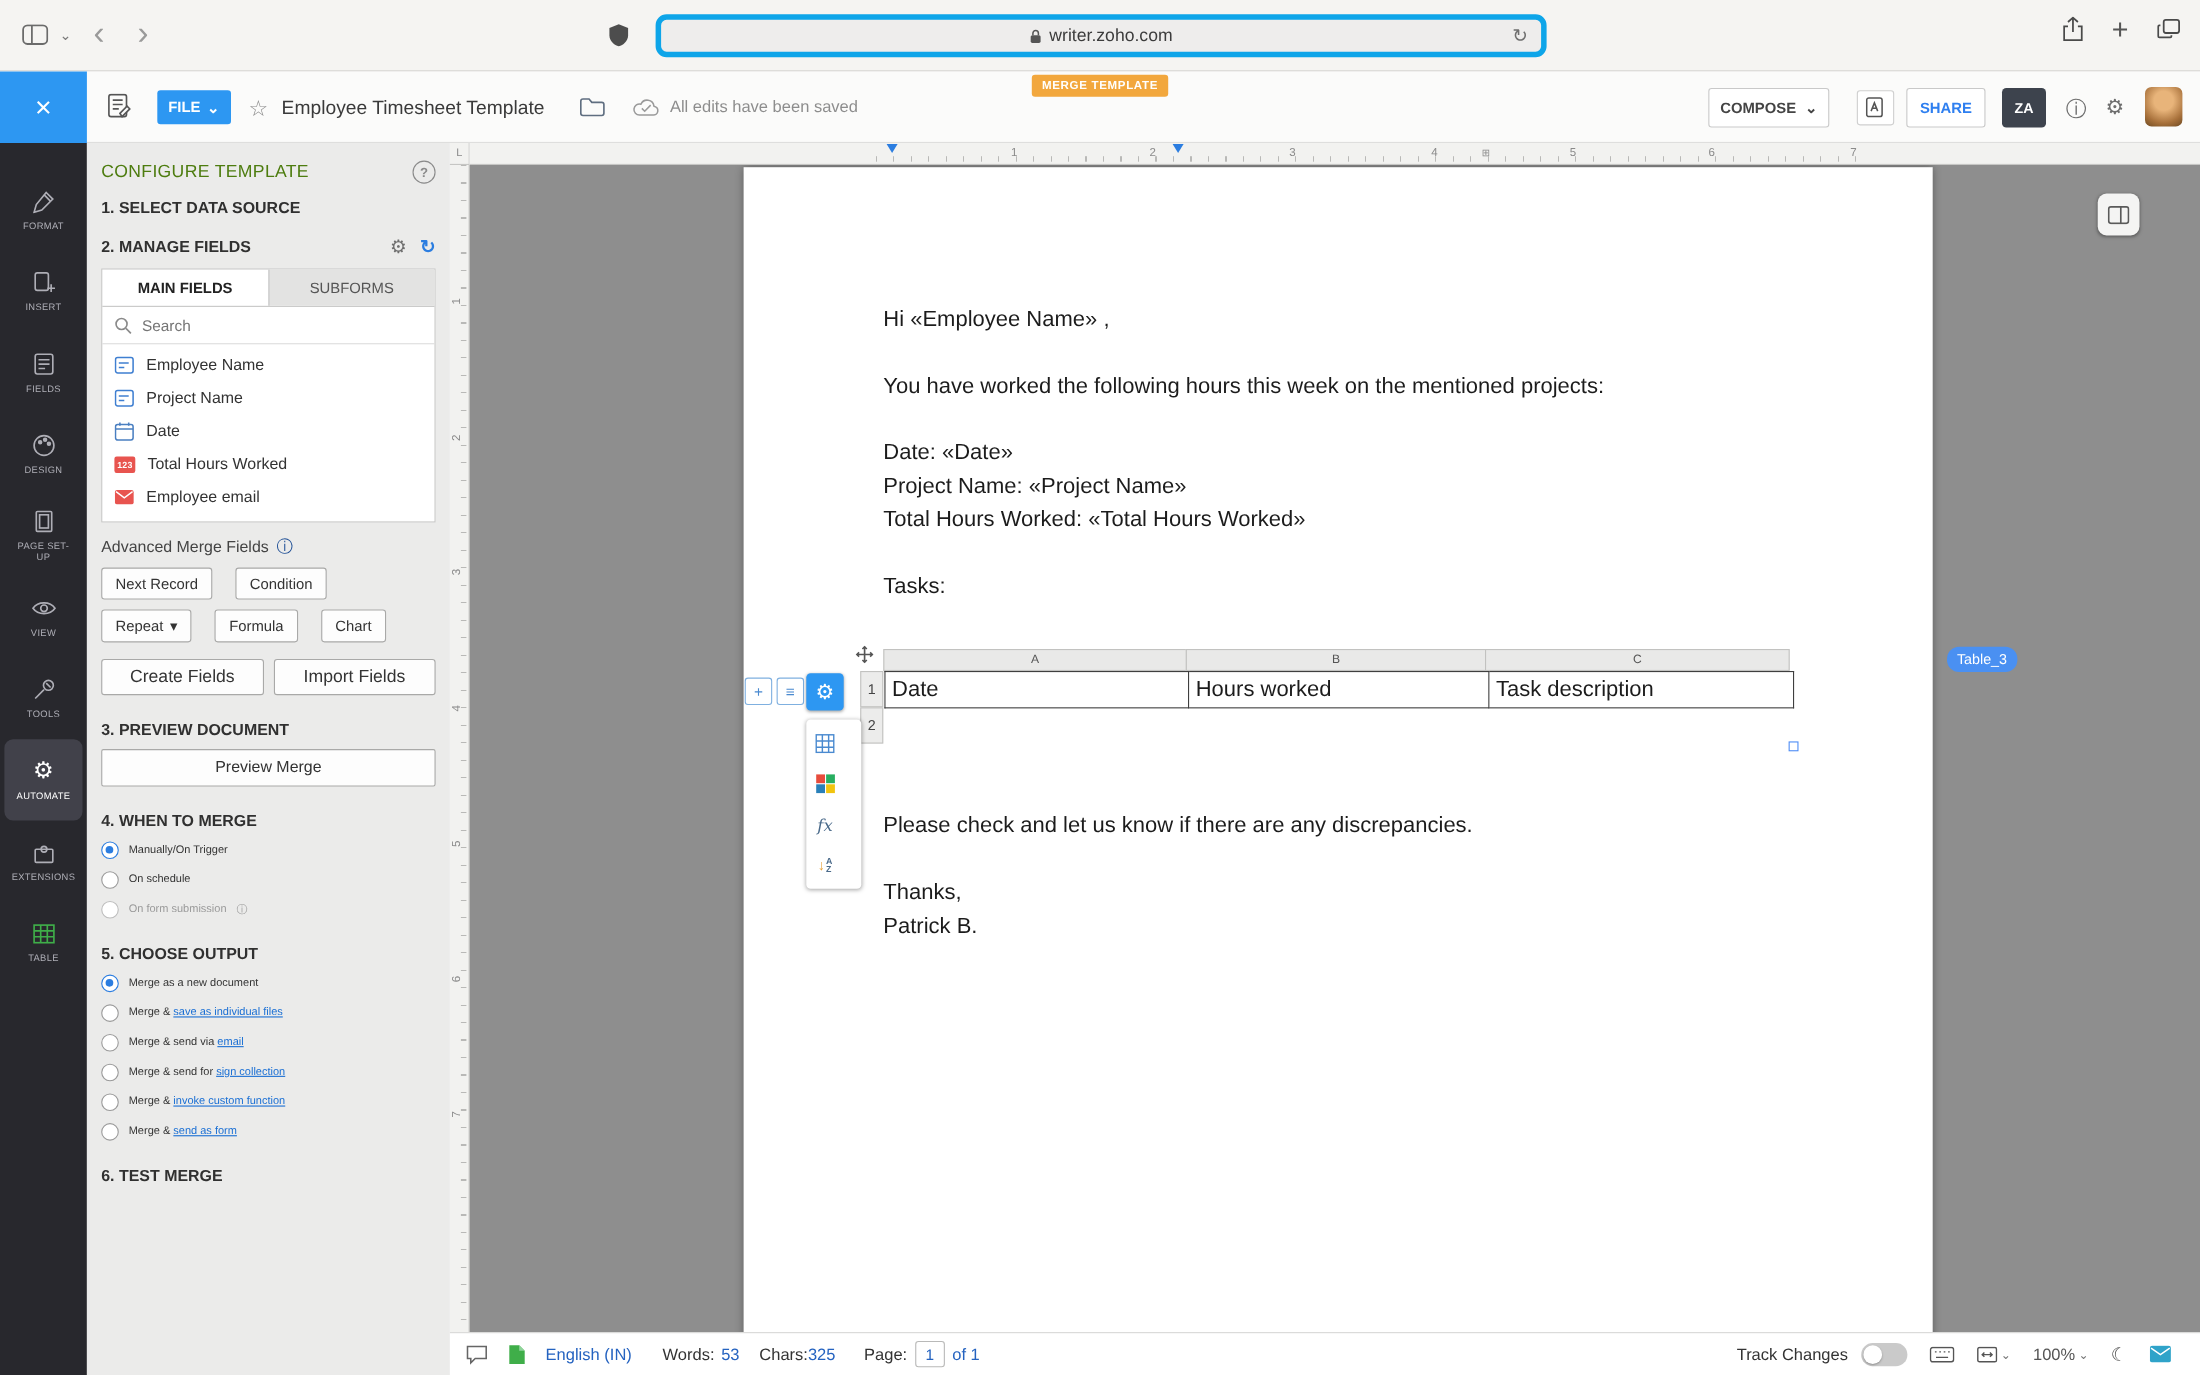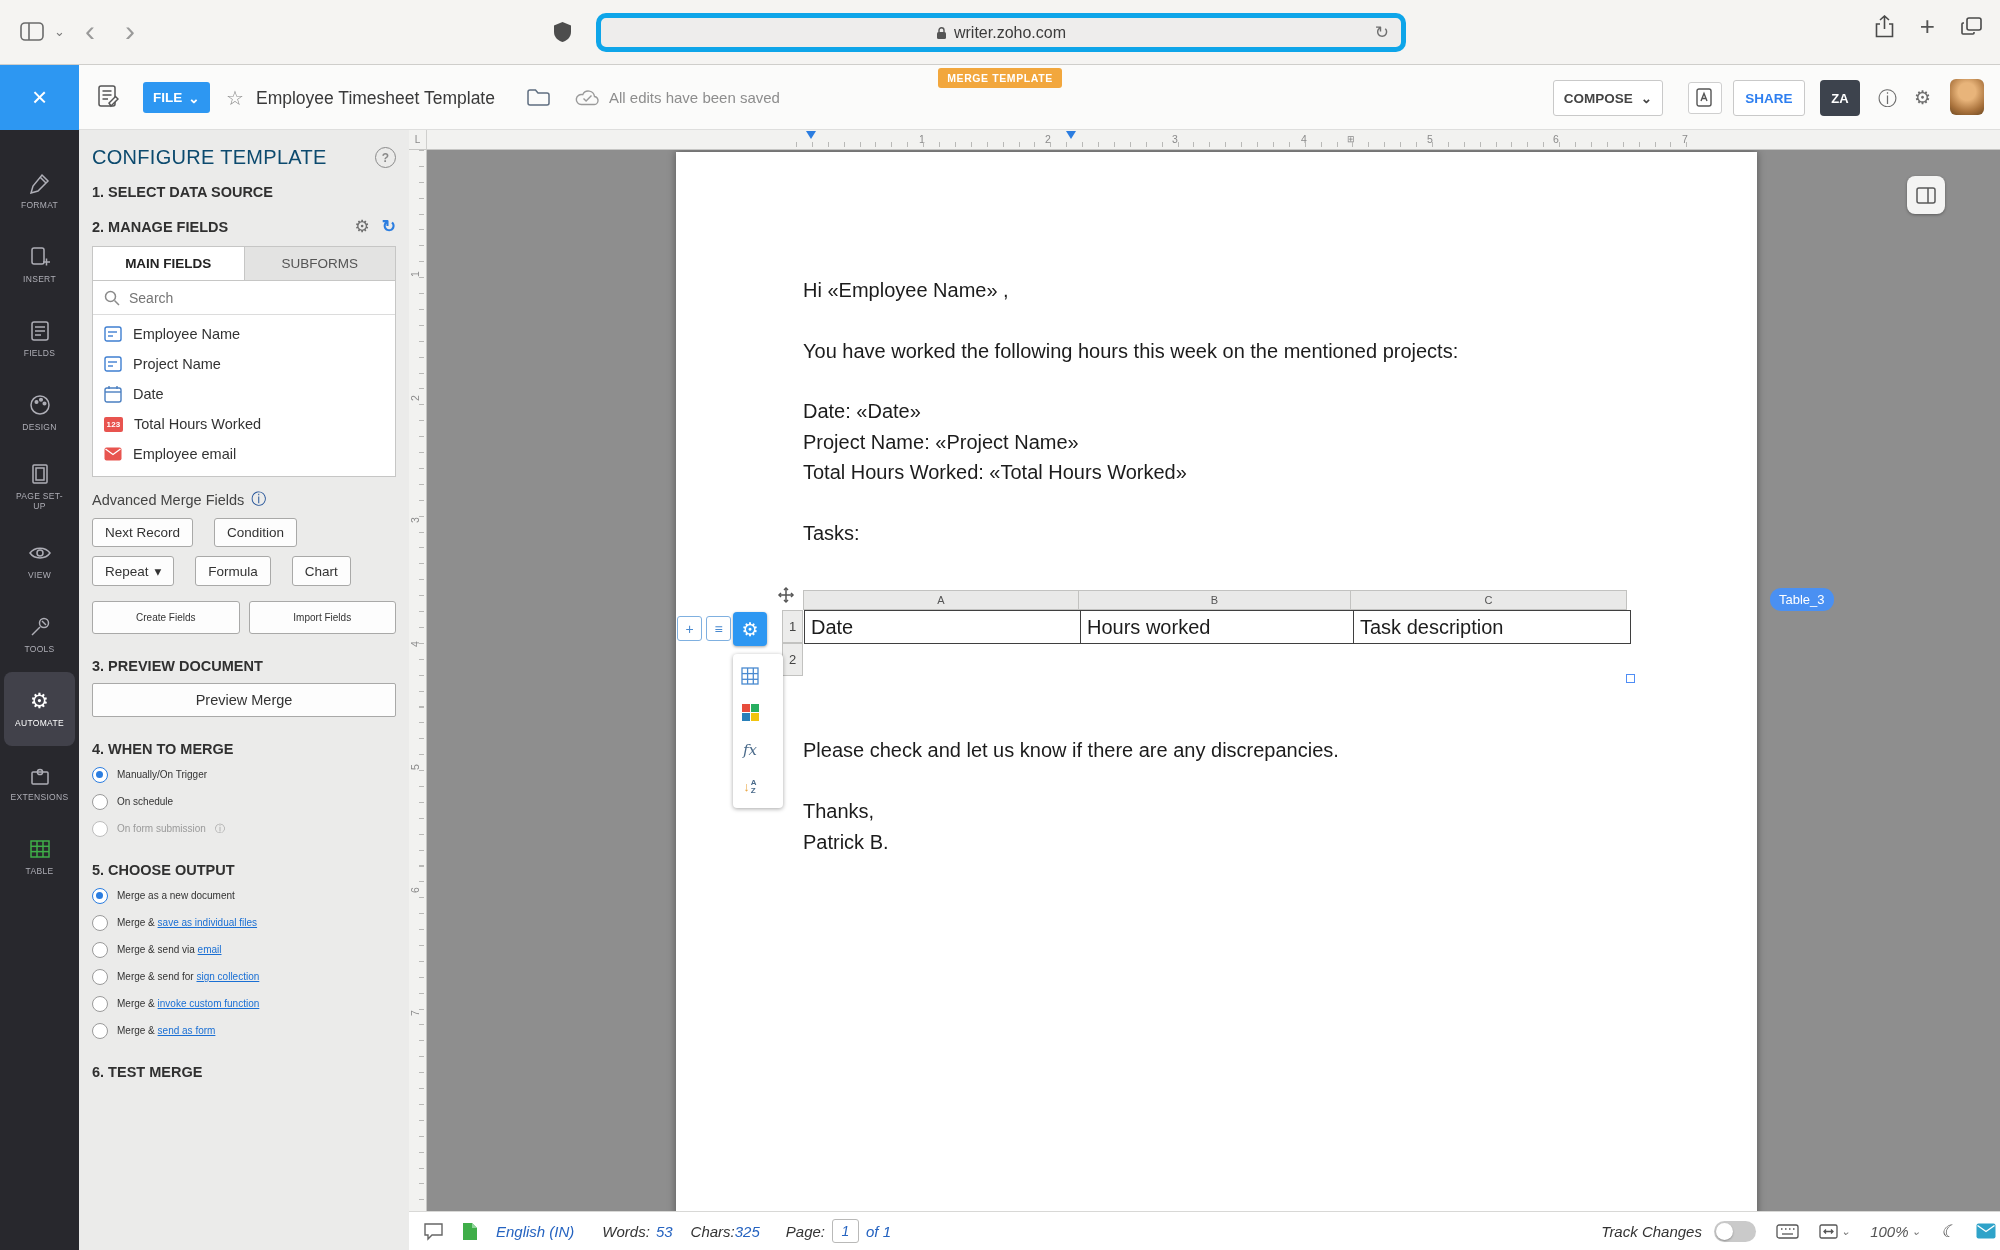--- a/index.html
+++ b/index.html
@@ -69,21 +69,21 @@
               justify-content:center; gap:6px; color:#aeaeb6; }
   .nav-item .lbl { font-size:8.5px; letter-spacing:.3px; text-align:center; line-height:1.2; }
   .nav-item.active { background:#41414a; border-radius:8px; margin:0 4px; color:#fff; }
   .nav-item.active .lbl { color:#fff; }
   .nav-gear { font-size:21px; line-height:22px; }
 
   
   .panel { position:absolute; left:79px; top:130px; width:330px; height:1120px;
            background:#ebebea; padding:16px 13px; }
   .panel-titlerow { display:flex; align-items:center; justify-content:space-between; margin-bottom:15px; }
-  .panel-title { font-size:20px; color:#0c4a6e; letter-spacing:.3px; }
+  .panel-title { font-size:16px; color:#4d7c0f; letter-spacing:.3px; }
   .help-circ { width:21px; height:21px; border-radius:50%; border:1.5px solid #8a8a8a;
                color:#8a8a8a; font-size:12px; font-weight:bold; display:flex;
                align-items:center; justify-content:center; }
   .sec-title { font-size:14.5px; font-weight:bold; color:#303030; }
   .src-box { margin-top:9px; height:40px; background:#f5f5f4; border:1px solid #b5b5b3;
              border-radius:2px; display:flex; align-items:center; padding:0 10px; gap:10px; }
   .src-box .txt { flex:1; font-size:14.5px; color:#333; }
   .src-div { width:1px; height:24px; background:#c9c9c9; }
   .manage-row { margin-top:16px; display:flex; align-items:center; }
   .manage-row .sec-title { flex:1; }
@@ -106,21 +106,21 @@
             justify-content:center; letter-spacing:.2px; }
   .adv-row { margin-top:13px; display:flex; align-items:center; gap:7px;
              font-size:14.5px; color:#444; }
   .adv-info { color:#1f4f96; font-size:15px; }
   .btnrow { margin-top:9px; display:flex; gap:21px; }
   .pbtn { border:1px solid #a9a9a8; background:#fdfdfd; border-radius:3px; padding:6px 12px;
           font-size:13.5px; color:#333; display:flex; align-items:center; gap:6px;
           font-family:"Liberation Sans", sans-serif; }
   .bigrow { margin-top:15px; display:flex; gap:9px; }
   .bigbtn { flex:1; height:33px; border:1px solid #a9a9a8; background:#fdfdfd; border-radius:3px;
-            font-size:10px; color:#333; display:flex; align-items:center; justify-content:center;
+            font-size:16px; color:#333; display:flex; align-items:center; justify-content:center;
             font-family:"Liberation Sans", sans-serif; }
   .mt22 { margin-top:24px; }
   .preview-btn { margin-top:9px; width:100%; height:34px; background:#fdfdfd;
                  border:1px solid #a9a9a8; border-radius:2px; font-size:14.5px; color:#333;
                  font-family:"Liberation Sans", sans-serif; }
   .radiorow { margin-top:8px; display:flex; align-items:center; gap:9px;
               font-size:10px; color:#333; min-height:19px; }
   .radio { width:16px; height:16px; border-radius:50%; border:1.5px solid #9a9a9a;
            background:#fff; position:relative; flex:none; }
   .radio.sel { border-color:#2b7de0; }
@@ -188,22 +188,22 @@
                border-radius:3px; background:rgba(255,255,255,.85); display:flex;
                align-items:center; justify-content:center; color:#4a8ad0; font-size:14px; }
   .table-label { position:absolute; left:1343px; top:438px; background:#4a90f2; color:#fff;
                  font-size:13px; padding:4px 9px; border-radius:11px; }
   .viewtoggle { position:absolute; left:1480px; top:26px; width:38px; height:38px; background:#f4f4f3;
                 border-radius:8px; box-shadow:0 1px 3px rgba(0,0,0,.35); display:flex;
                 align-items:center; justify-content:center; }
 
   
   .statusbar { position:absolute; left:409px; top:1211px; width:1591px; height:39px; background:#fff;
-               border-top:1px solid #d8d8d6; display:flex; align-items:center; padding:0 4px 0 14px;
-               font-size:15px; color:#333;font-style:italic; }
+               border-top:1px solid #d8d8d6; display:flex; align-items:center; padding:0 26px 0 14px;
+               font-size:15px; color:#333; }
   .sb-gap { margin-left:18px; }
   .sb-blue { color:#2563c0; }
   .sb-pagebox { display:inline-flex; align-items:center; justify-content:center; width:27px; height:24px;
                 border:1px solid #b9b9b8; border-radius:3px; color:#2563c0; margin:0 7px; font-size:14px; }
   .spacer { flex:1; }
   .toggle { width:42px; height:21px; border-radius:11px; background:#cacaca; position:relative;
             margin-left:12px; }
   .toggle .knob { position:absolute; left:2px; top:2px; width:17px; height:17px; border-radius:50%;
                   background:#fff; box-shadow:0 1px 2px rgba(0,0,0,.3); }
   .sb-ico { margin-left:20px; display:flex; align-items:center; gap:3px; color:#555; }

